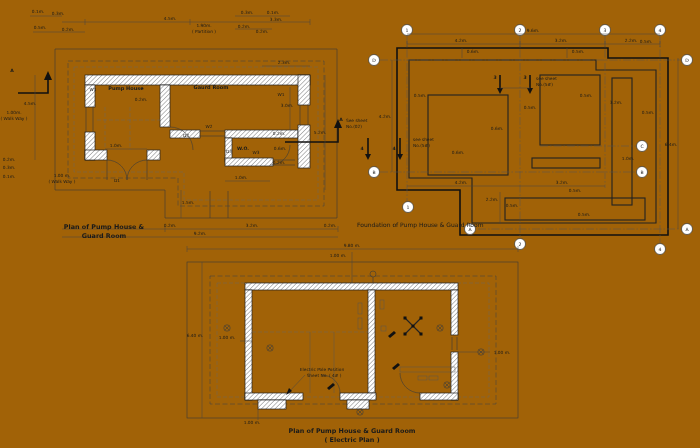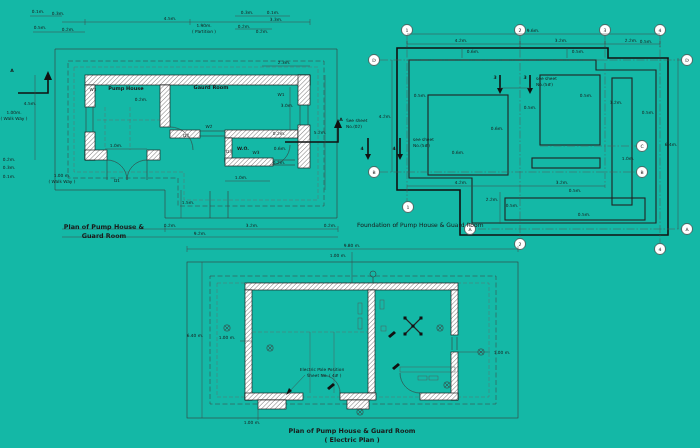--- a/index.html
+++ b/index.html
@@ -1,16 +1,16 @@
 <!DOCTYPE html>
 <html><head>
 <meta charset="utf-8">
 <style>
   html,body{margin:0;padding:0;background:#ffffff;}
-  .sheet{width:700px;height:448px;background:#14b8a6;position:relative;overflow:hidden;
+  .sheet{width:700px;height:448px;background:#a16207;position:relative;overflow:hidden;
          font-family:"DejaVu Sans",sans-serif;}
   svg{display:block;}
   .thin{stroke:#3a3a3a;stroke-width:0.6;fill:none;}
   .vthin{stroke:#555;stroke-width:0.45;fill:none;}
   .med{stroke:#222;stroke-width:1.1;fill:none;}
   .thick{stroke:#111;stroke-width:1.6;fill:none;}
   .dash{stroke:#444;stroke-width:0.55;fill:none;stroke-dasharray:5 2.5;}
   .dash2{stroke:#666;stroke-width:0.45;fill:none;stroke-dasharray:4 2;}
   .dashdot{stroke:#555;stroke-width:0.5;fill:none;stroke-dasharray:8 2 1.5 2;}
   .dim{stroke:#444;stroke-width:0.5;fill:none;}

